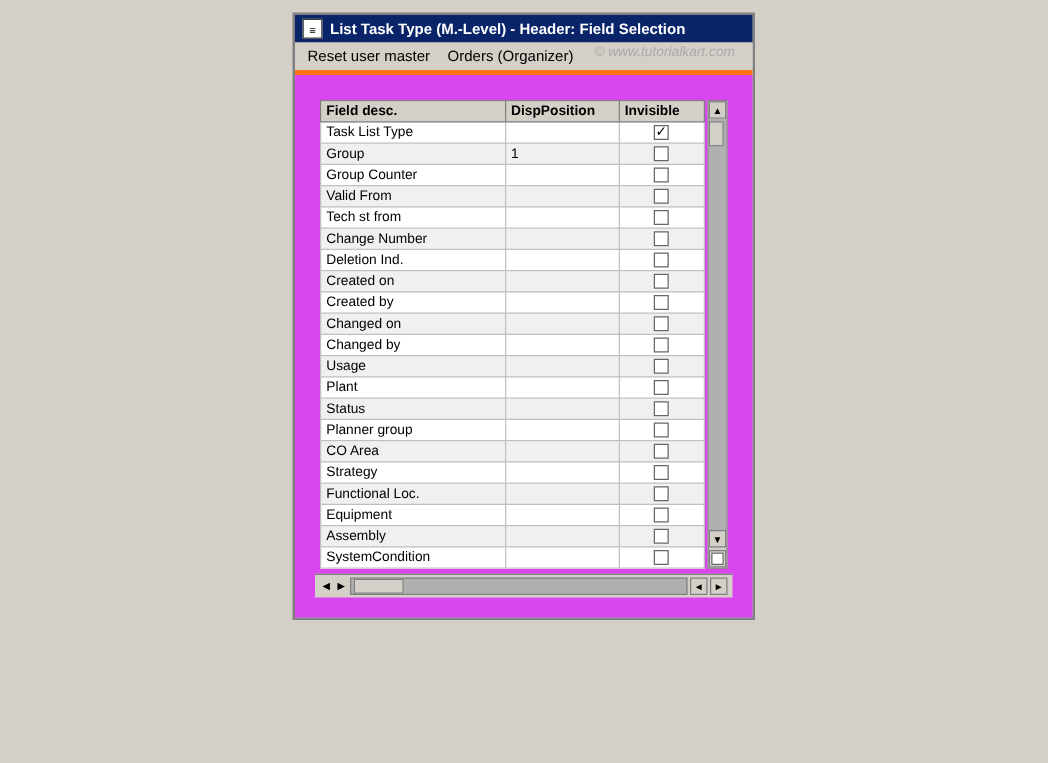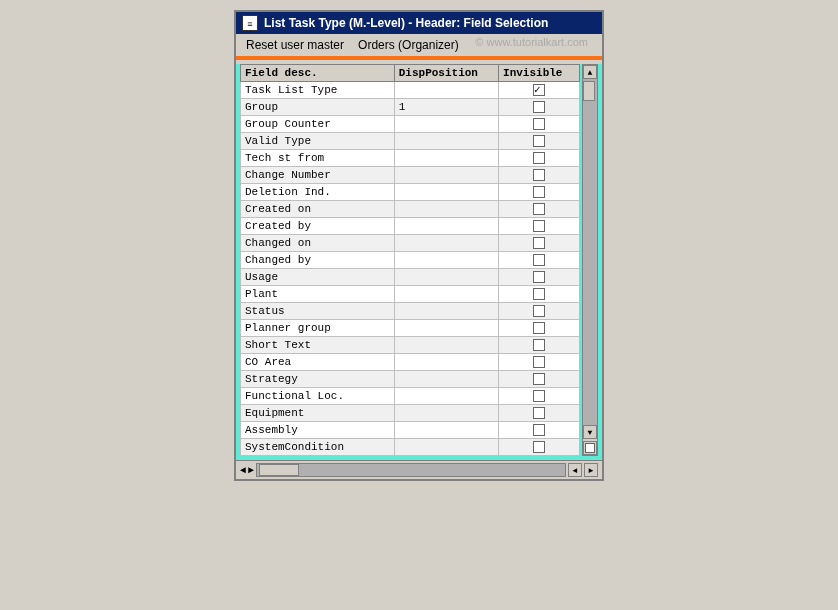--- a/index.html
+++ b/index.html
@@ -49,25 +49,25 @@
       padding: 2px 6px;
       font-size: 12px;
       cursor: pointer;
       color: #000;
     }
     .watermark {
       color: #aaa;
       font-size: 11px;
       margin-left: auto;
       margin-right: 10px;
+      font-style: italic;
     }
     .content {
-      background: #5eead4;
-      padding: 0;
-      font-family: Liberation Mono, monospace;
+      background: #d946ef;
+      padding: 16px;
     }
     .table-container {
       display: flex;
       position: relative;
       margin: 4px;
     }
     .field-table {
       border-collapse: collapse;
       width: 100%;
       background: white;
@@ -250,21 +250,21 @@
                 <td>Group</td>
                 <td>1</td>
                 <td class="checkbox-cell"><div class="cb"></div></td>
               </tr>
               <tr>
                 <td>Group Counter</td>
                 <td></td>
                 <td class="checkbox-cell"><div class="cb"></div></td>
               </tr>
               <tr>
-                <td>Valid Type</td>
+                <td>Valid From</td>
                 <td></td>
                 <td class="checkbox-cell"><div class="cb"></div></td>
               </tr>
               <tr>
                 <td>Tech st from</td>
                 <td></td>
                 <td class="checkbox-cell"><div class="cb"></div></td>
               </tr>
               <tr>
                 <td>Change Number</td>
@@ -306,25 +306,20 @@
                 <td></td>
                 <td class="checkbox-cell"><div class="cb"></div></td>
               </tr>
               <tr>
                 <td>Status</td>
                 <td></td>
                 <td class="checkbox-cell"><div class="cb"></div></td>
               </tr>
               <tr>
                 <td>Planner group</td>
-                <td></td>
-                <td class="checkbox-cell"><div class="cb"></div></td>
-              </tr>
-              <tr>
-                <td>Short Text</td>
                 <td></td>
                 <td class="checkbox-cell"><div class="cb"></div></td>
               </tr>
               <tr>
                 <td>CO Area</td>
                 <td></td>
                 <td class="checkbox-cell"><div class="cb"></div></td>
               </tr>
               <tr>
                 <td>Strategy</td>

